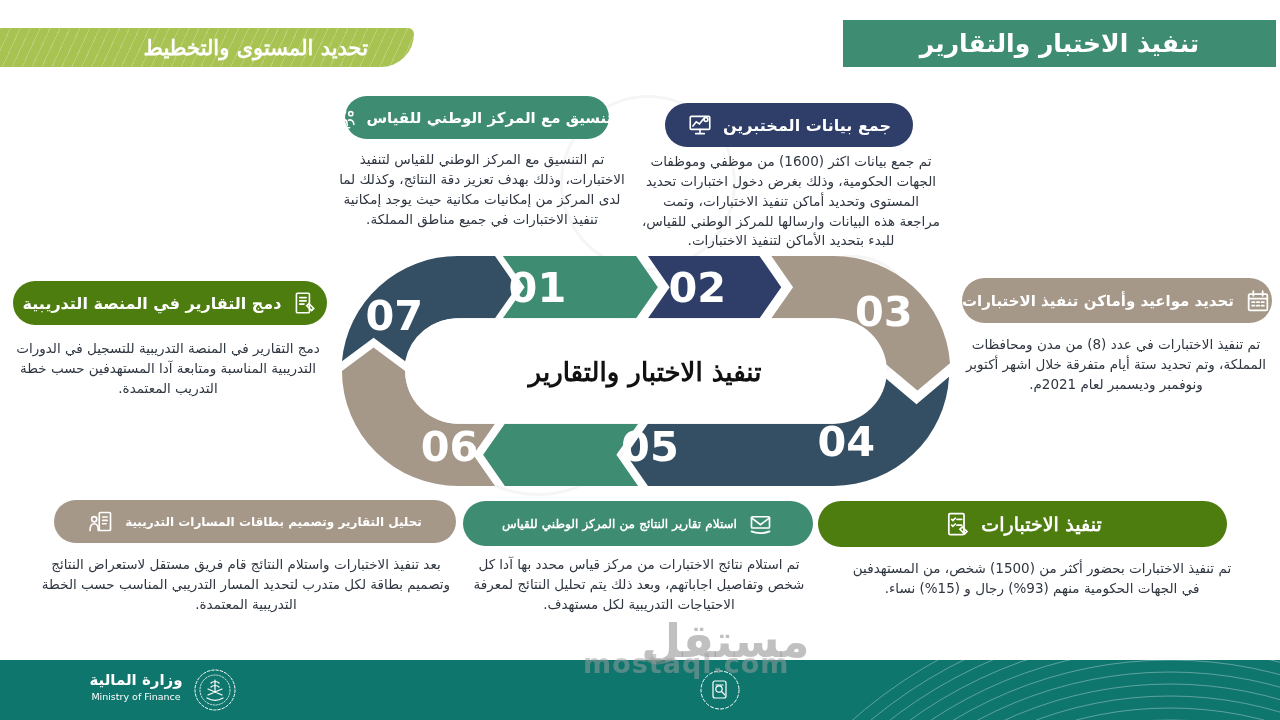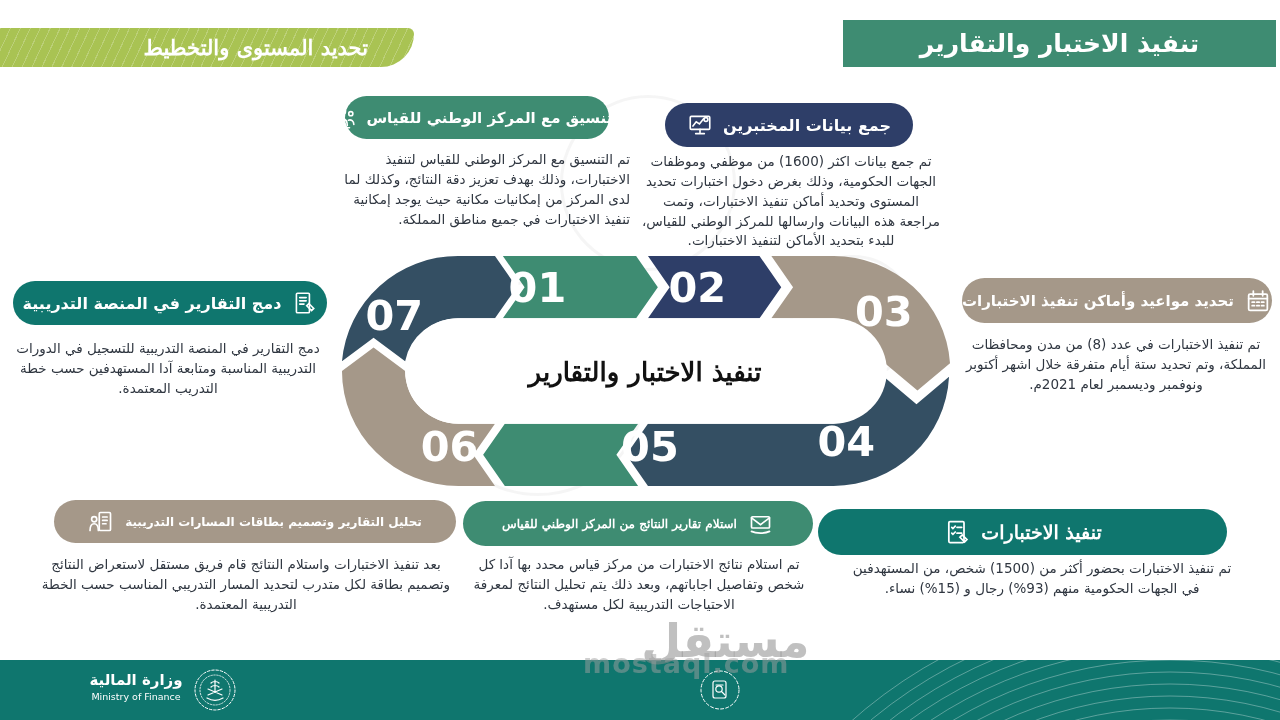--- a/index.html
+++ b/index.html
@@ -22,35 +22,35 @@
     font-family:"DejaVu Serif",serif;
     background-image:repeating-linear-gradient(115deg,rgba(255,255,255,.22) 0 1px,transparent 1px 9px);
   }
   
   .pill{
     display:flex;align-items:center;justify-content:center;gap:10px;
     border-radius:24px;color:#fff;font-weight:bold;padding:0 14px;white-space:nowrap;
   }
   .c-green{background:#3E8C72;}
   .c-navy{background:#2E3E68;}
-  .c-slate{background:#0f766e;}
+  .c-slate{background:#4d7c0f;}
   .c-taupe{background:#A59889;}
   .pill-01{left:345px;top:96px;width:264px;height:43px;font-size:15px;}
   .pill-02{left:665px;top:103px;width:248px;height:44px;font-size:16px;}
   .pill-03{left:962px;top:278px;width:310px;height:45px;font-size:15px;}
   .pill-07{left:13px;top:281px;width:314px;height:44px;font-size:16px;}
   .pill-06{left:54px;top:500px;width:402px;height:43px;font-size:12px;}
   .pill-05{left:463px;top:501px;width:350px;height:45px;font-size:12px;font-family:"DejaVu Serif",serif;}
-  .pill-04{left:818px;top:501px;width:409px;height:46px;font-size:19px;font-family:"DejaVu Serif",serif;margin-top:8px;}
+  .pill-04{left:818px;top:501px;width:409px;height:46px;font-size:19px;font-family:"DejaVu Serif",serif;}
   .pill .ic{display:flex;align-items:center;flex:0 0 auto;}
   
   .para{
     color:#2F3640;font-size:13.5px;line-height:1.47;text-align:center;direction:rtl;
   }
-  .para-01{left:334px;top:150px;width:296px;text-align:right;}
+  .para-01{left:334px;top:150px;width:296px;}
   .para-02{left:642px;top:152px;width:298px;}
   .para-03{left:960px;top:335px;width:312px;}
   .para-07{left:6px;top:339px;width:324px;}
   .para-06{left:33px;top:555px;width:426px;text-align:center;}
   .para-05{left:470px;top:555px;width:338px;}
   .para-04{left:846px;top:559px;width:392px;}
   
   .diagram{left:340px;top:254px;}
   .diagram text{font-family:"DejaVu Sans",sans-serif;font-weight:bold;fill:#fff;text-anchor:middle;font-size:42px;}
   .center-label{

